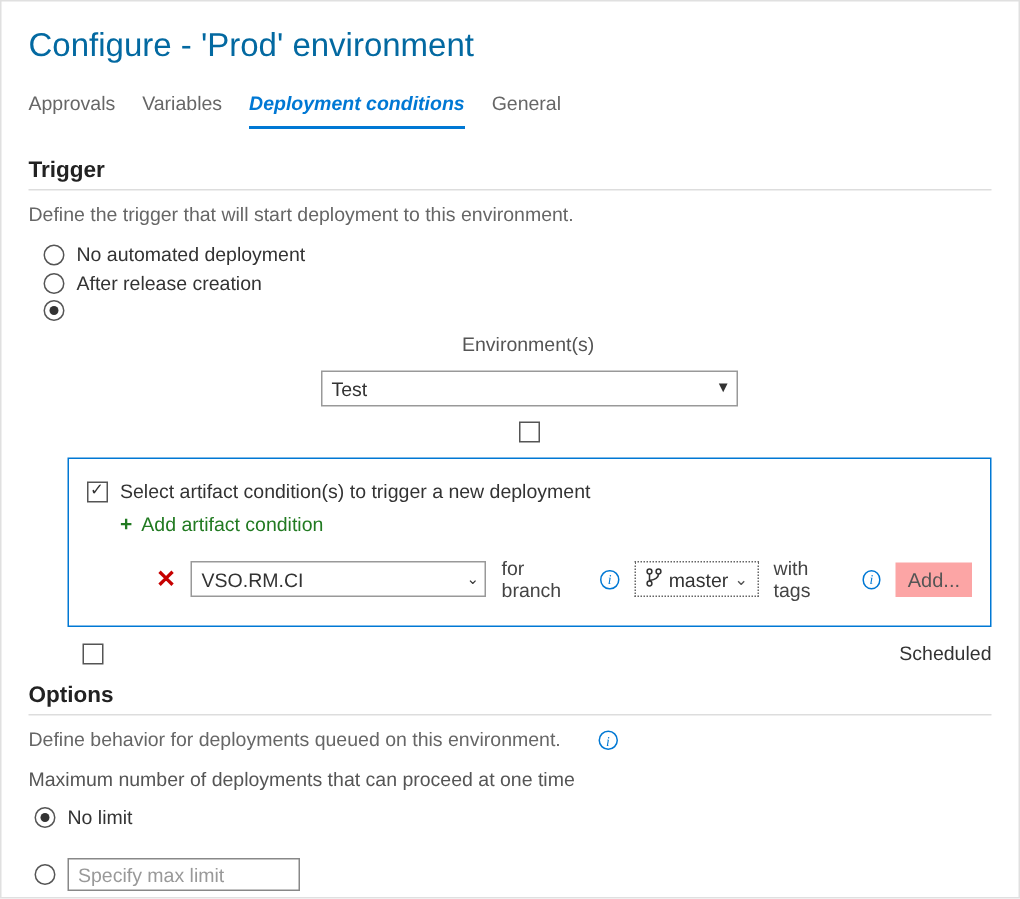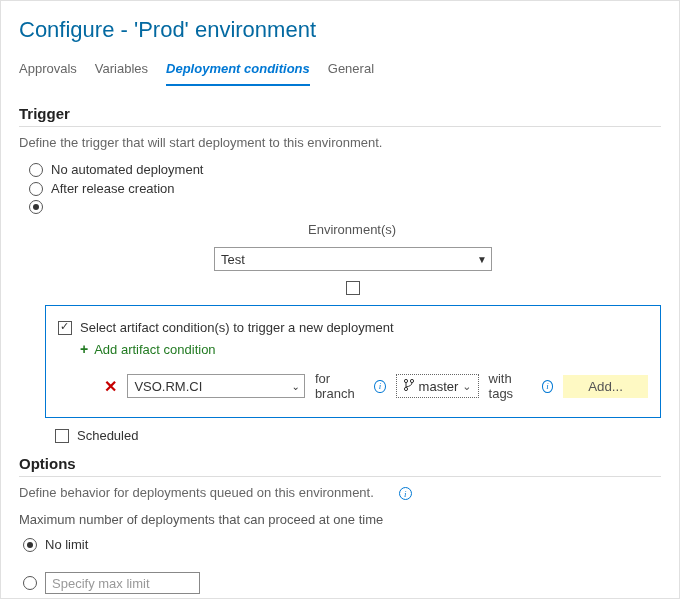--- a/index.html
+++ b/index.html
@@ -142,27 +142,27 @@
     border: 1px dotted #666;
     padding: 2px 6px;
     display: inline-flex;
     align-items: center;
     gap: 4px;
     height: 24px;
   }
   .branch-icon { font-size: 13px; }
   .caret-sm { font-size: 11px; color: #555; }
   .add-btn {
-    background: #fef9c3;
+    background: #fca5a5;
     border: none;
-    padding: 4px 25px;
+    padding: 4px 8px;
     color: #555;
     cursor: pointer;
   }
-  .sched-row { margin: 10px 0 12px 36px; display:flex; align-items:center; gap:8px;}
+  .sched-row { margin: 10px 0 12px 36px; display:flex; align-items:center; gap:8px;justify-content:space-between;}
   .opt-row {
     display: flex;
     align-items: flex-start;
     gap: 20px;
     margin: 6px 0 8px 4px;
     flex-direction: column;
   }
   .spec-input {
     border: 1px solid #888;
     height: 22px;

